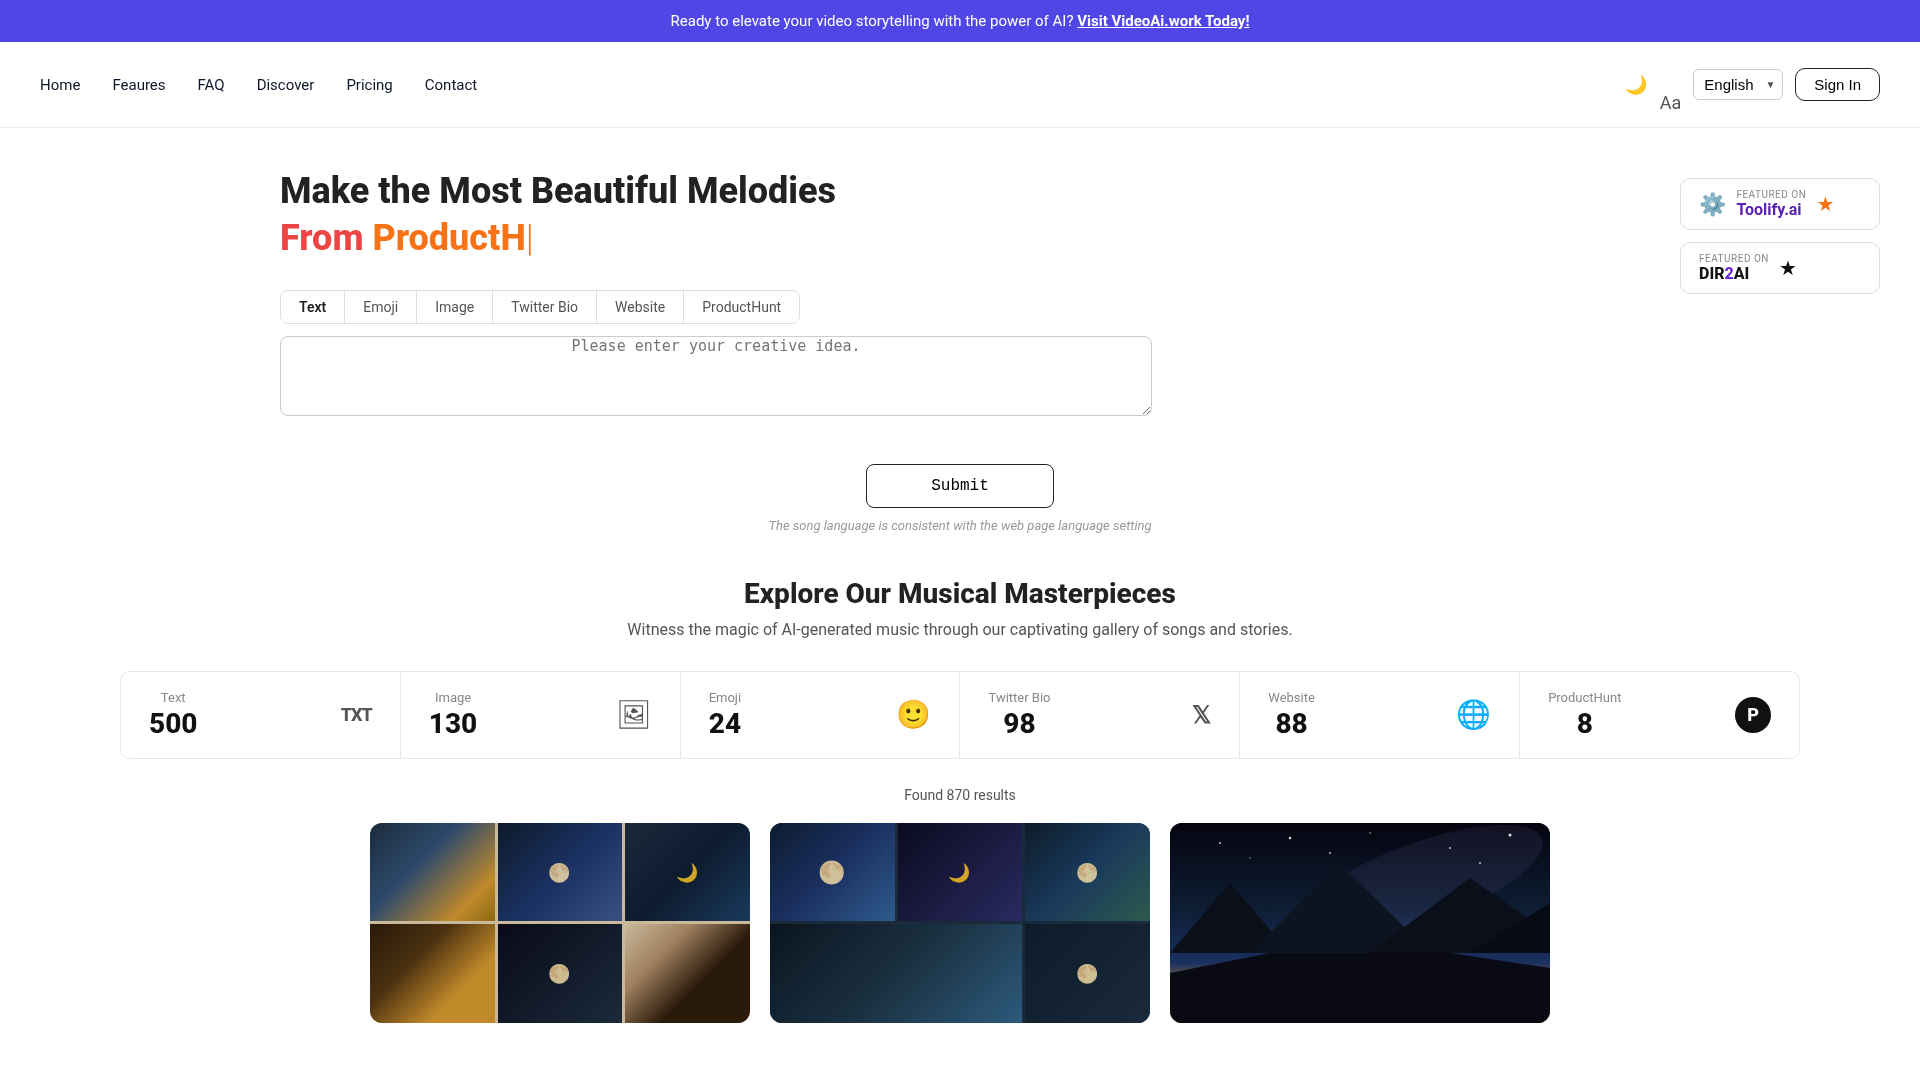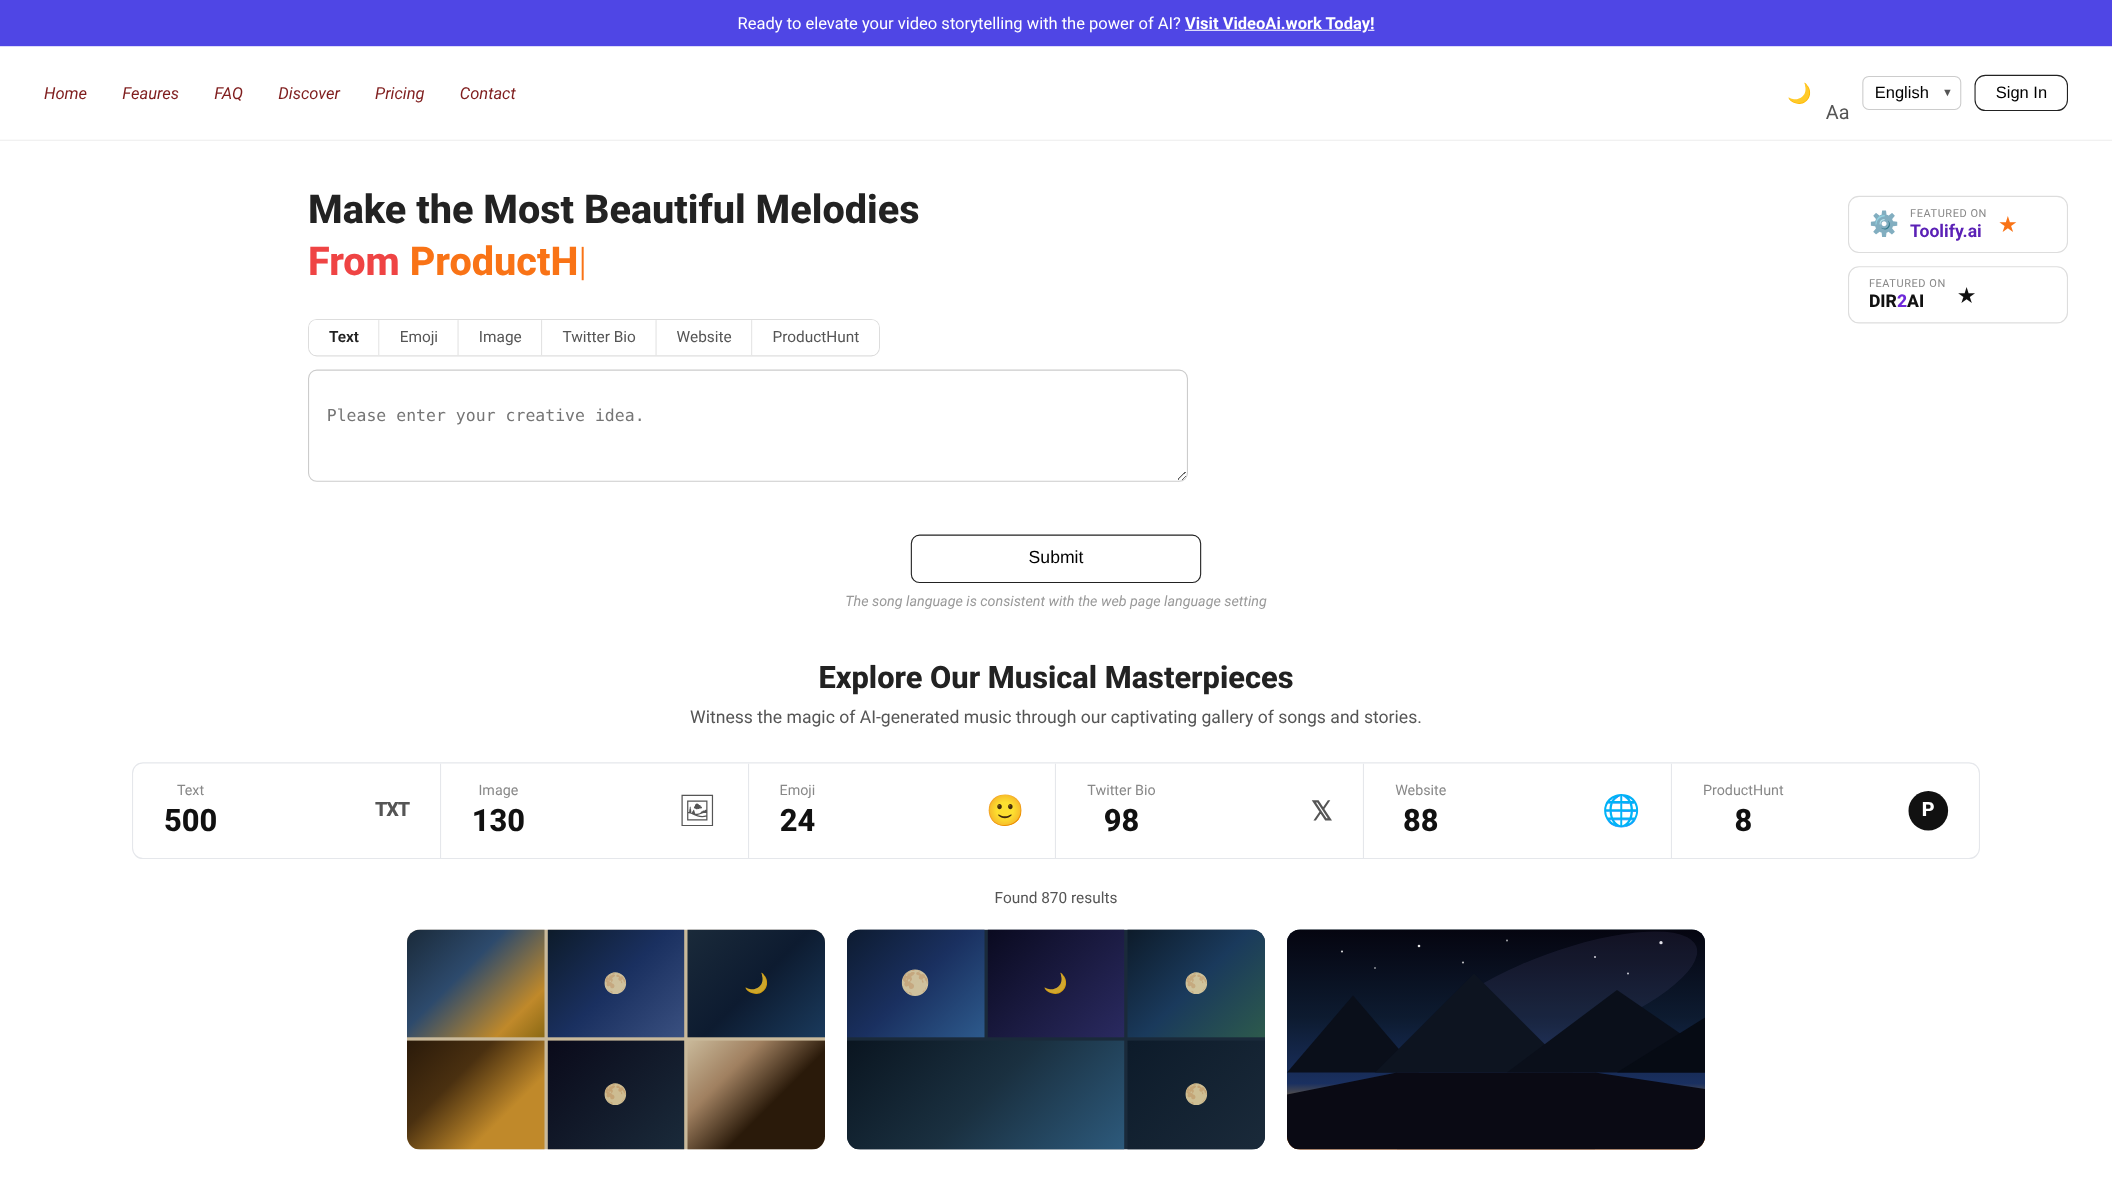--- a/index.html
+++ b/index.html
@@ -17,21 +17,21 @@
 
     
     nav {
       display: flex;
       align-items: center;
       padding: 14px 40px;
       border-bottom: 1px solid #eee;
       gap: 32px;
     }
     .nav-left { display: flex; align-items: center; gap: 32px; }
-    .nav-link { font-size: 15px; color: #7f1d1d; text-decoration: none; cursor: pointer; font-style: italic; }
+    .nav-link { font-size: 15px; color: #0f172a; text-decoration: none; cursor: pointer; }
     .nav-right { margin-left: auto; display: flex; align-items: center; gap: 12px; }
     .nav-lang-select {
       border: 1px solid #ccc; border-radius: 6px; padding: 6px 28px 6px 10px;
       font-size: 15px; appearance: none; background: #fff; cursor: pointer;
       position: relative;
     }
     .nav-lang-wrapper { position: relative; display: flex; align-items: center; }
     .nav-lang-wrapper::after { content: '▼'; font-size: 10px; position: absolute; right: 8px; pointer-events: none; color: #555; }
     .sign-in-btn {
       border: 1.5px solid #222; border-radius: 10px; padding: 7px 18px;
@@ -55,41 +55,43 @@
 
     .tabs-row { display: flex; gap: 0; border: 1px solid #ddd; border-radius: 8px; overflow: hidden; width: fit-content; margin-bottom: 12px; }
     .tab-item {
       padding: 8px 18px; font-size: 14px; cursor: pointer; background: #fff; color: #555;
       border-right: 1px solid #ddd;
     }
     .tab-item:last-child { border-right: none; }
     .tab-item.active { background: #fff; color: #222; font-weight: 600; }
 
     .idea-textarea {
-      width: 800px;
+      width: 872px;
       min-height: 80px;
       border: 1px solid #ccc;
       border-radius: 8px;
-      padding: 32px 16px;
+      padding: 0 16px;
       font-size: 15px;
       resize: vertical;
       color: #aaa;
       outline: none;
+      text-align: center;
     }
 
     .submit-section { display: flex; flex-direction: column; align-items: center; margin: 24px 0; }
     .submit-btn {
-      width: 264px;
+      width: 188px;
       padding: 12px 0;
       border: 1.5px solid #222;
       border-radius: 8px;
       font-size: 16px;
       background: #fff;
       cursor: pointer;
       font-weight: 500;
+      font-family: Liberation Mono, monospace;
     }
     .lang-note { font-size: 13px; color: #999; margin-top: 10px; font-style: italic; }
 
     
     .featured-col { display: flex; flex-direction: column; gap: 12px; padding-top: 10px; }
     .featured-badge {
       display: flex; align-items: center; gap: 10px;
       border: 1.5px solid #ddd; border-radius: 10px;
       padding: 10px 18px; font-size: 13px; color: #555;
       background: #fff; min-width: 200px;

